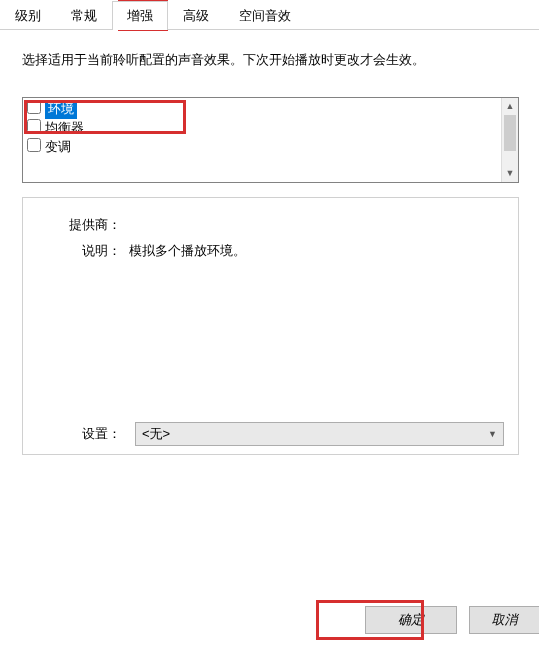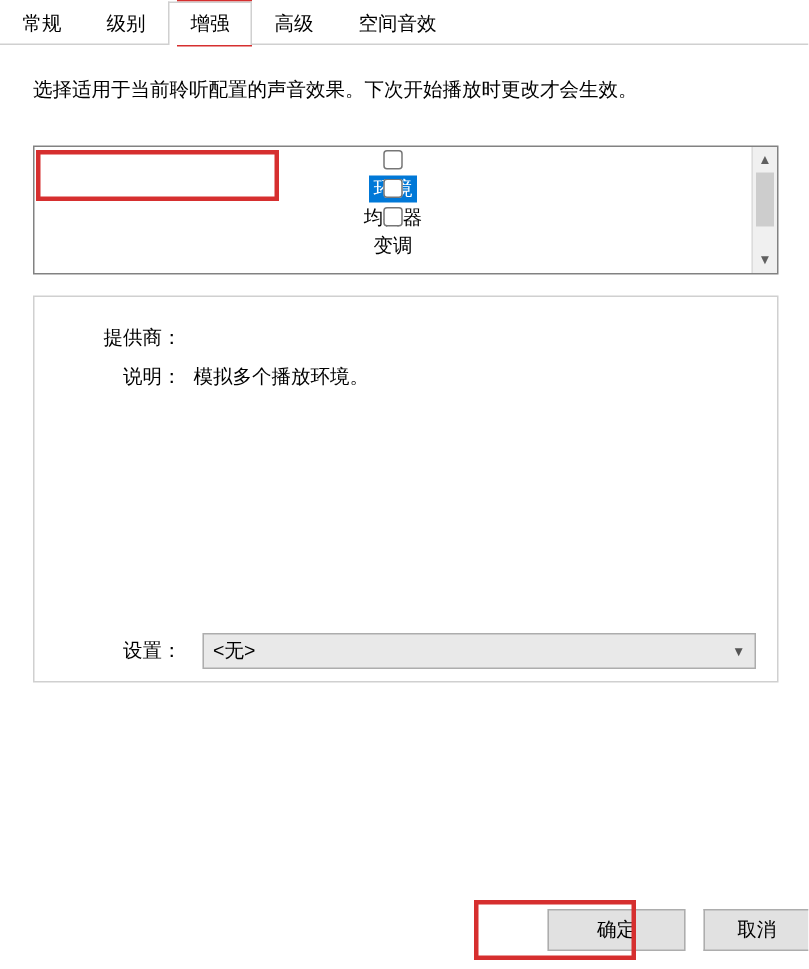--- a/index.html
+++ b/index.html
@@ -82,24 +82,22 @@
     background: #fff;
     display: flex;
   }
   .list-inner {
     flex: 1;
     overflow: hidden;
     padding: 2px 4px;
   }
   .list-item {
     display: flex;
-    align-items: center;
     gap: 4px;
     height: 19px;
-    flex-direction: column;
   }
   .list-item span.sel {
     background: #0078d7;
     color: #fff;
     padding: 0 3px;
   }
   .scrollbar {
     width: 17px;
     background: #f0f0f0;
     border-left: 1px solid #dcdcdc;
@@ -182,34 +180,35 @@
   .win-button {
     min-width: 92px;
     height: 28px;
     border: 1px solid #adadad;
     background: #e1e1e1;
     font-size: 13px;
     cursor: pointer;
     display: inline-flex;
     align-items: center;
     justify-content: center;
+    font-style: italic;
   }
   .hl-ok {
     position: absolute;
     border: 3px solid #d62f2f;
     pointer-events: none;
     bottom: 6px; left: 316px; width: 108px; height: 40px;
   }
 </style>
 </head>
 <body>
 
 <div class="tabs">
+  <div class="tab">级别</div>
   <div class="tab">常规</div>
-  <div class="tab">级别</div>
   <div class="tab active">增强</div>
   <div class="tab">高级</div>
   <div class="tab">空间音效</div>
 </div>
 <div class="red-highlight-tab hl-tab"></div>
 
 <div class="content">
 
   <div class="desc">选择适用于当前聆听配置的声音效果。下次开始播放时更改才会生效。</div>
 

